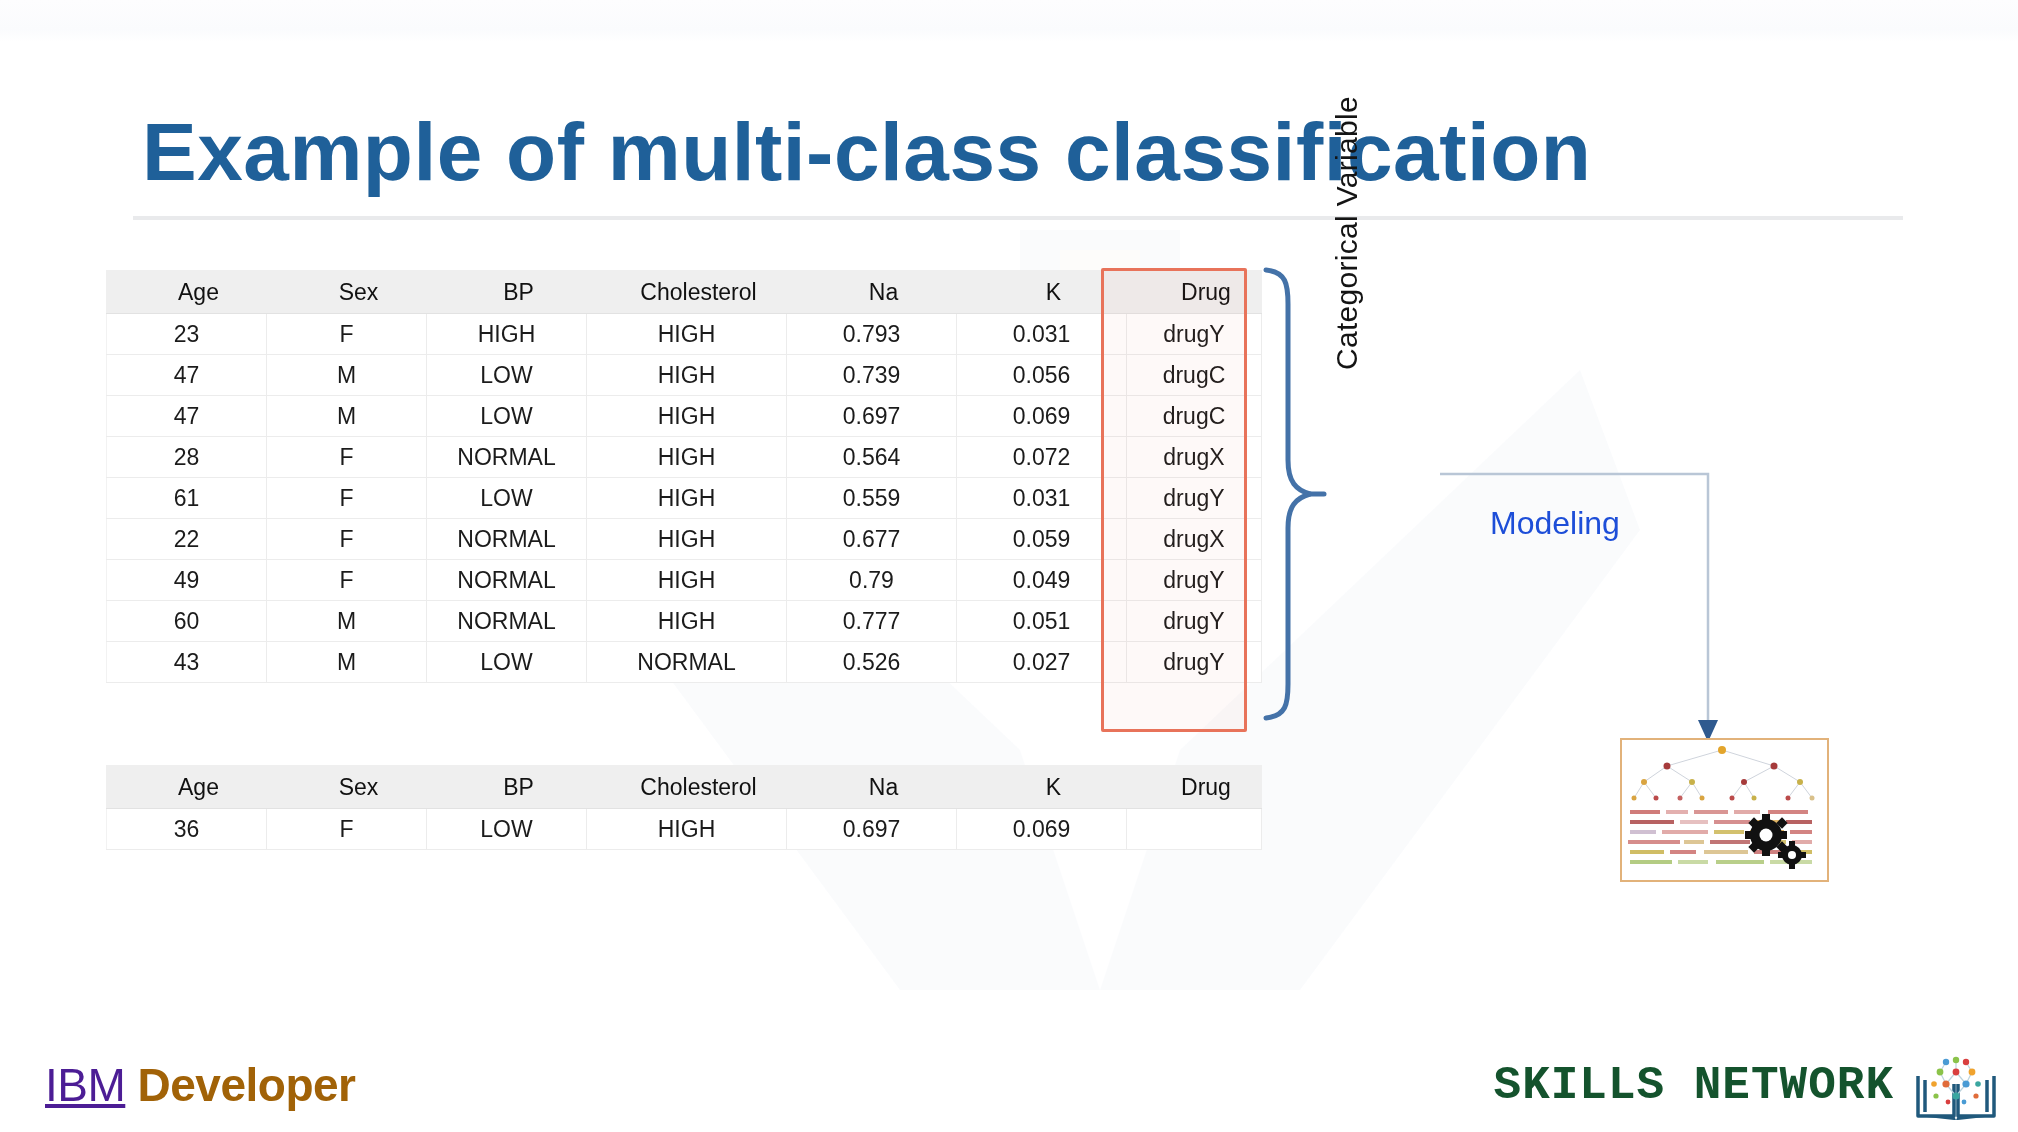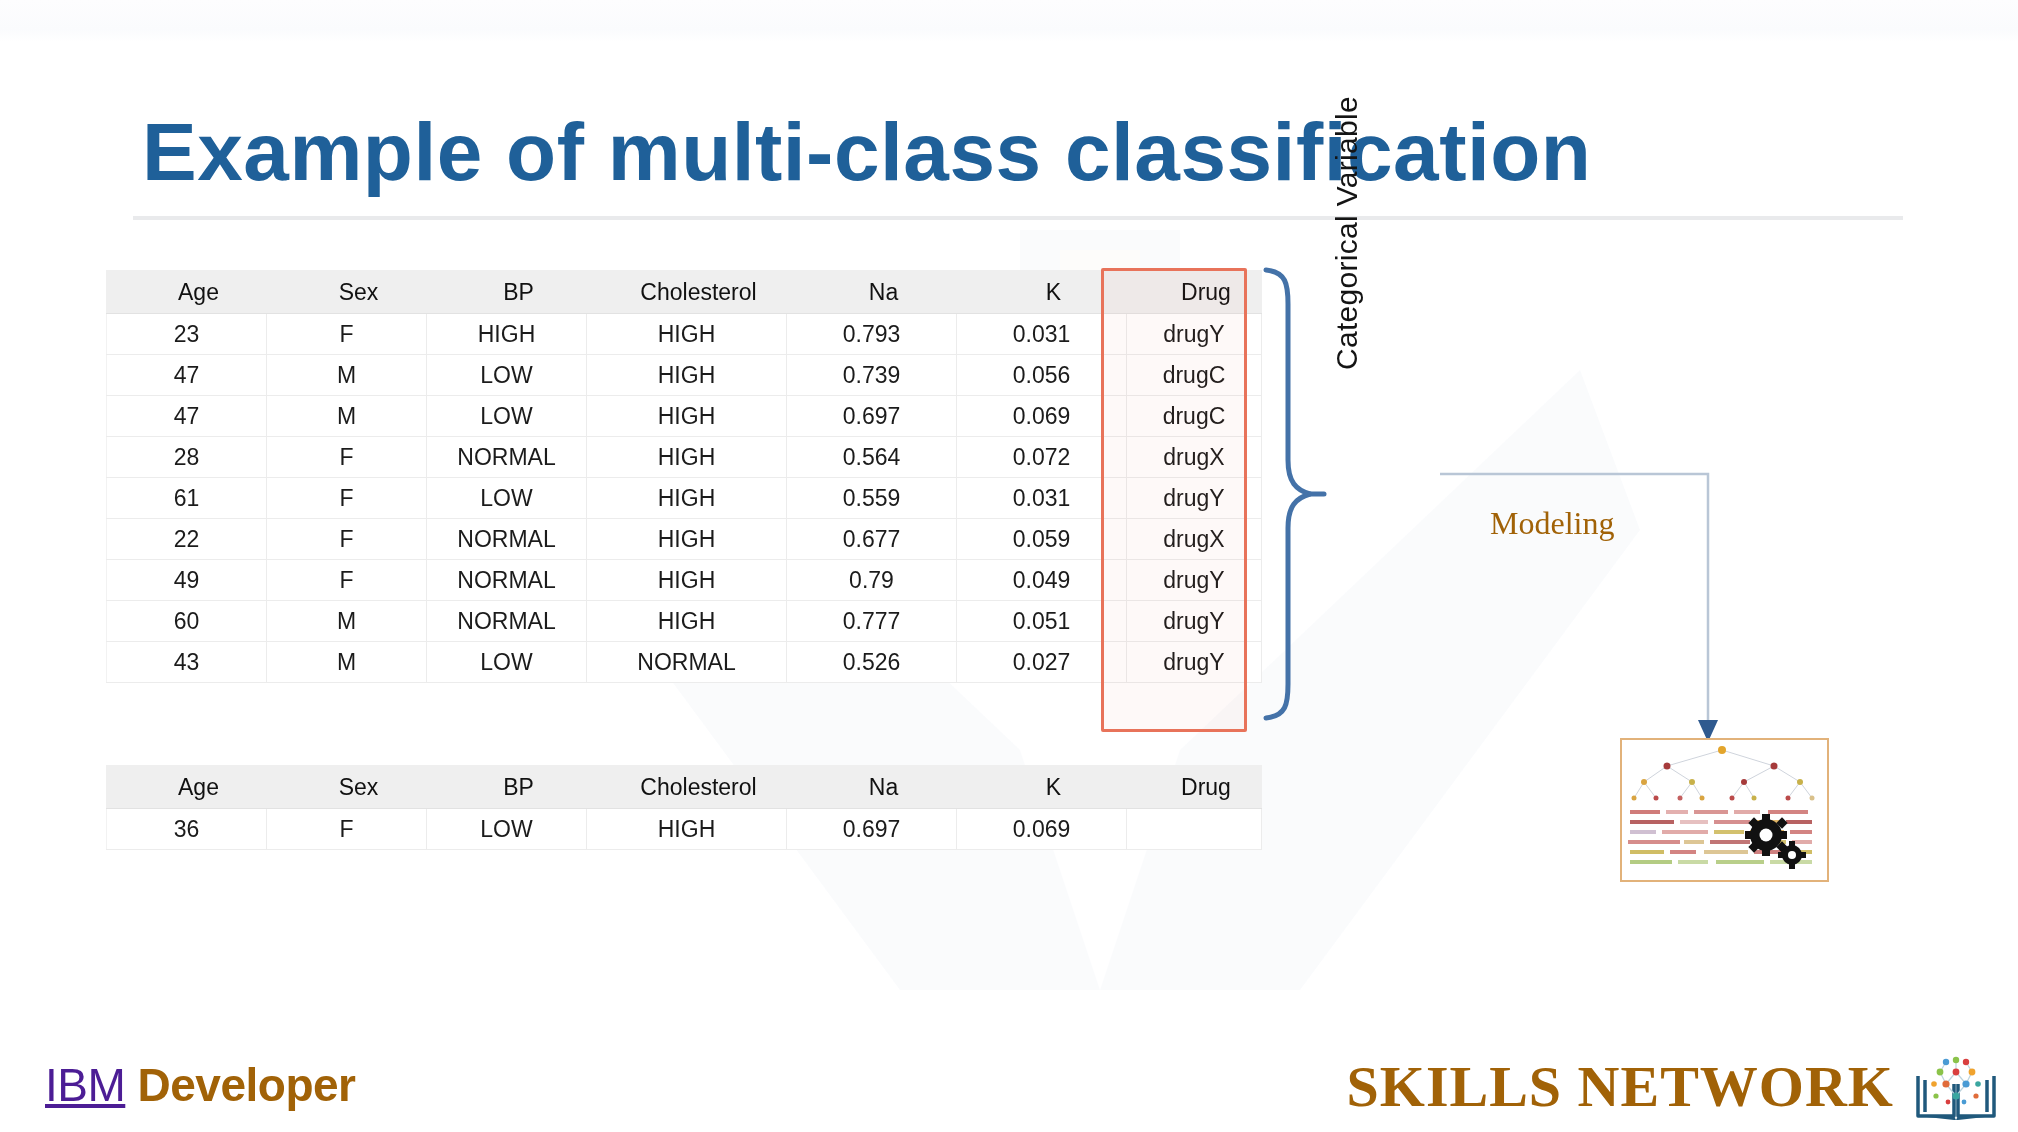--- a/index.html
+++ b/index.html
@@ -132,23 +132,22 @@
     left: 1440px;
     top: 470px;
     width: 310px;
     height: 275px;
   }
   .modeling-label {
     position: absolute;
     left: 1490px;
     top: 505px;
     font-size: 32px;
-    color: #a16207;
+    color: #1d4ed8;
     white-space: nowrap;
-    font-family: Liberation Serif, serif;
   }
 
   
   .classifier-box {
     position: absolute;
     left: 1620px;
     top: 738px;
     width: 205px;
     height: 140px;
     border: 2px solid #e2b27a;
@@ -184,24 +183,24 @@
 
   .skills-logo {
     position: absolute;
     right: 18px;
     top: 1050px;
     display: flex;
     align-items: center;
     gap: 18px;
   }
   .skills-text {
-    font-family: Liberation Serif, serif;
-    font-size: 58px;
+    font-family: Liberation Mono, monospace;
+    font-size: 46px;
     font-weight: 700;
-    color: #a16207;
+    color: #14532d;
     letter-spacing: 1px;
     white-space: nowrap;
   }
 </style>
 </head>
 <body>
 
 <div class="top-band"></div>
 
 <svg class="watermark" viewBox="0 0 1200 760">

